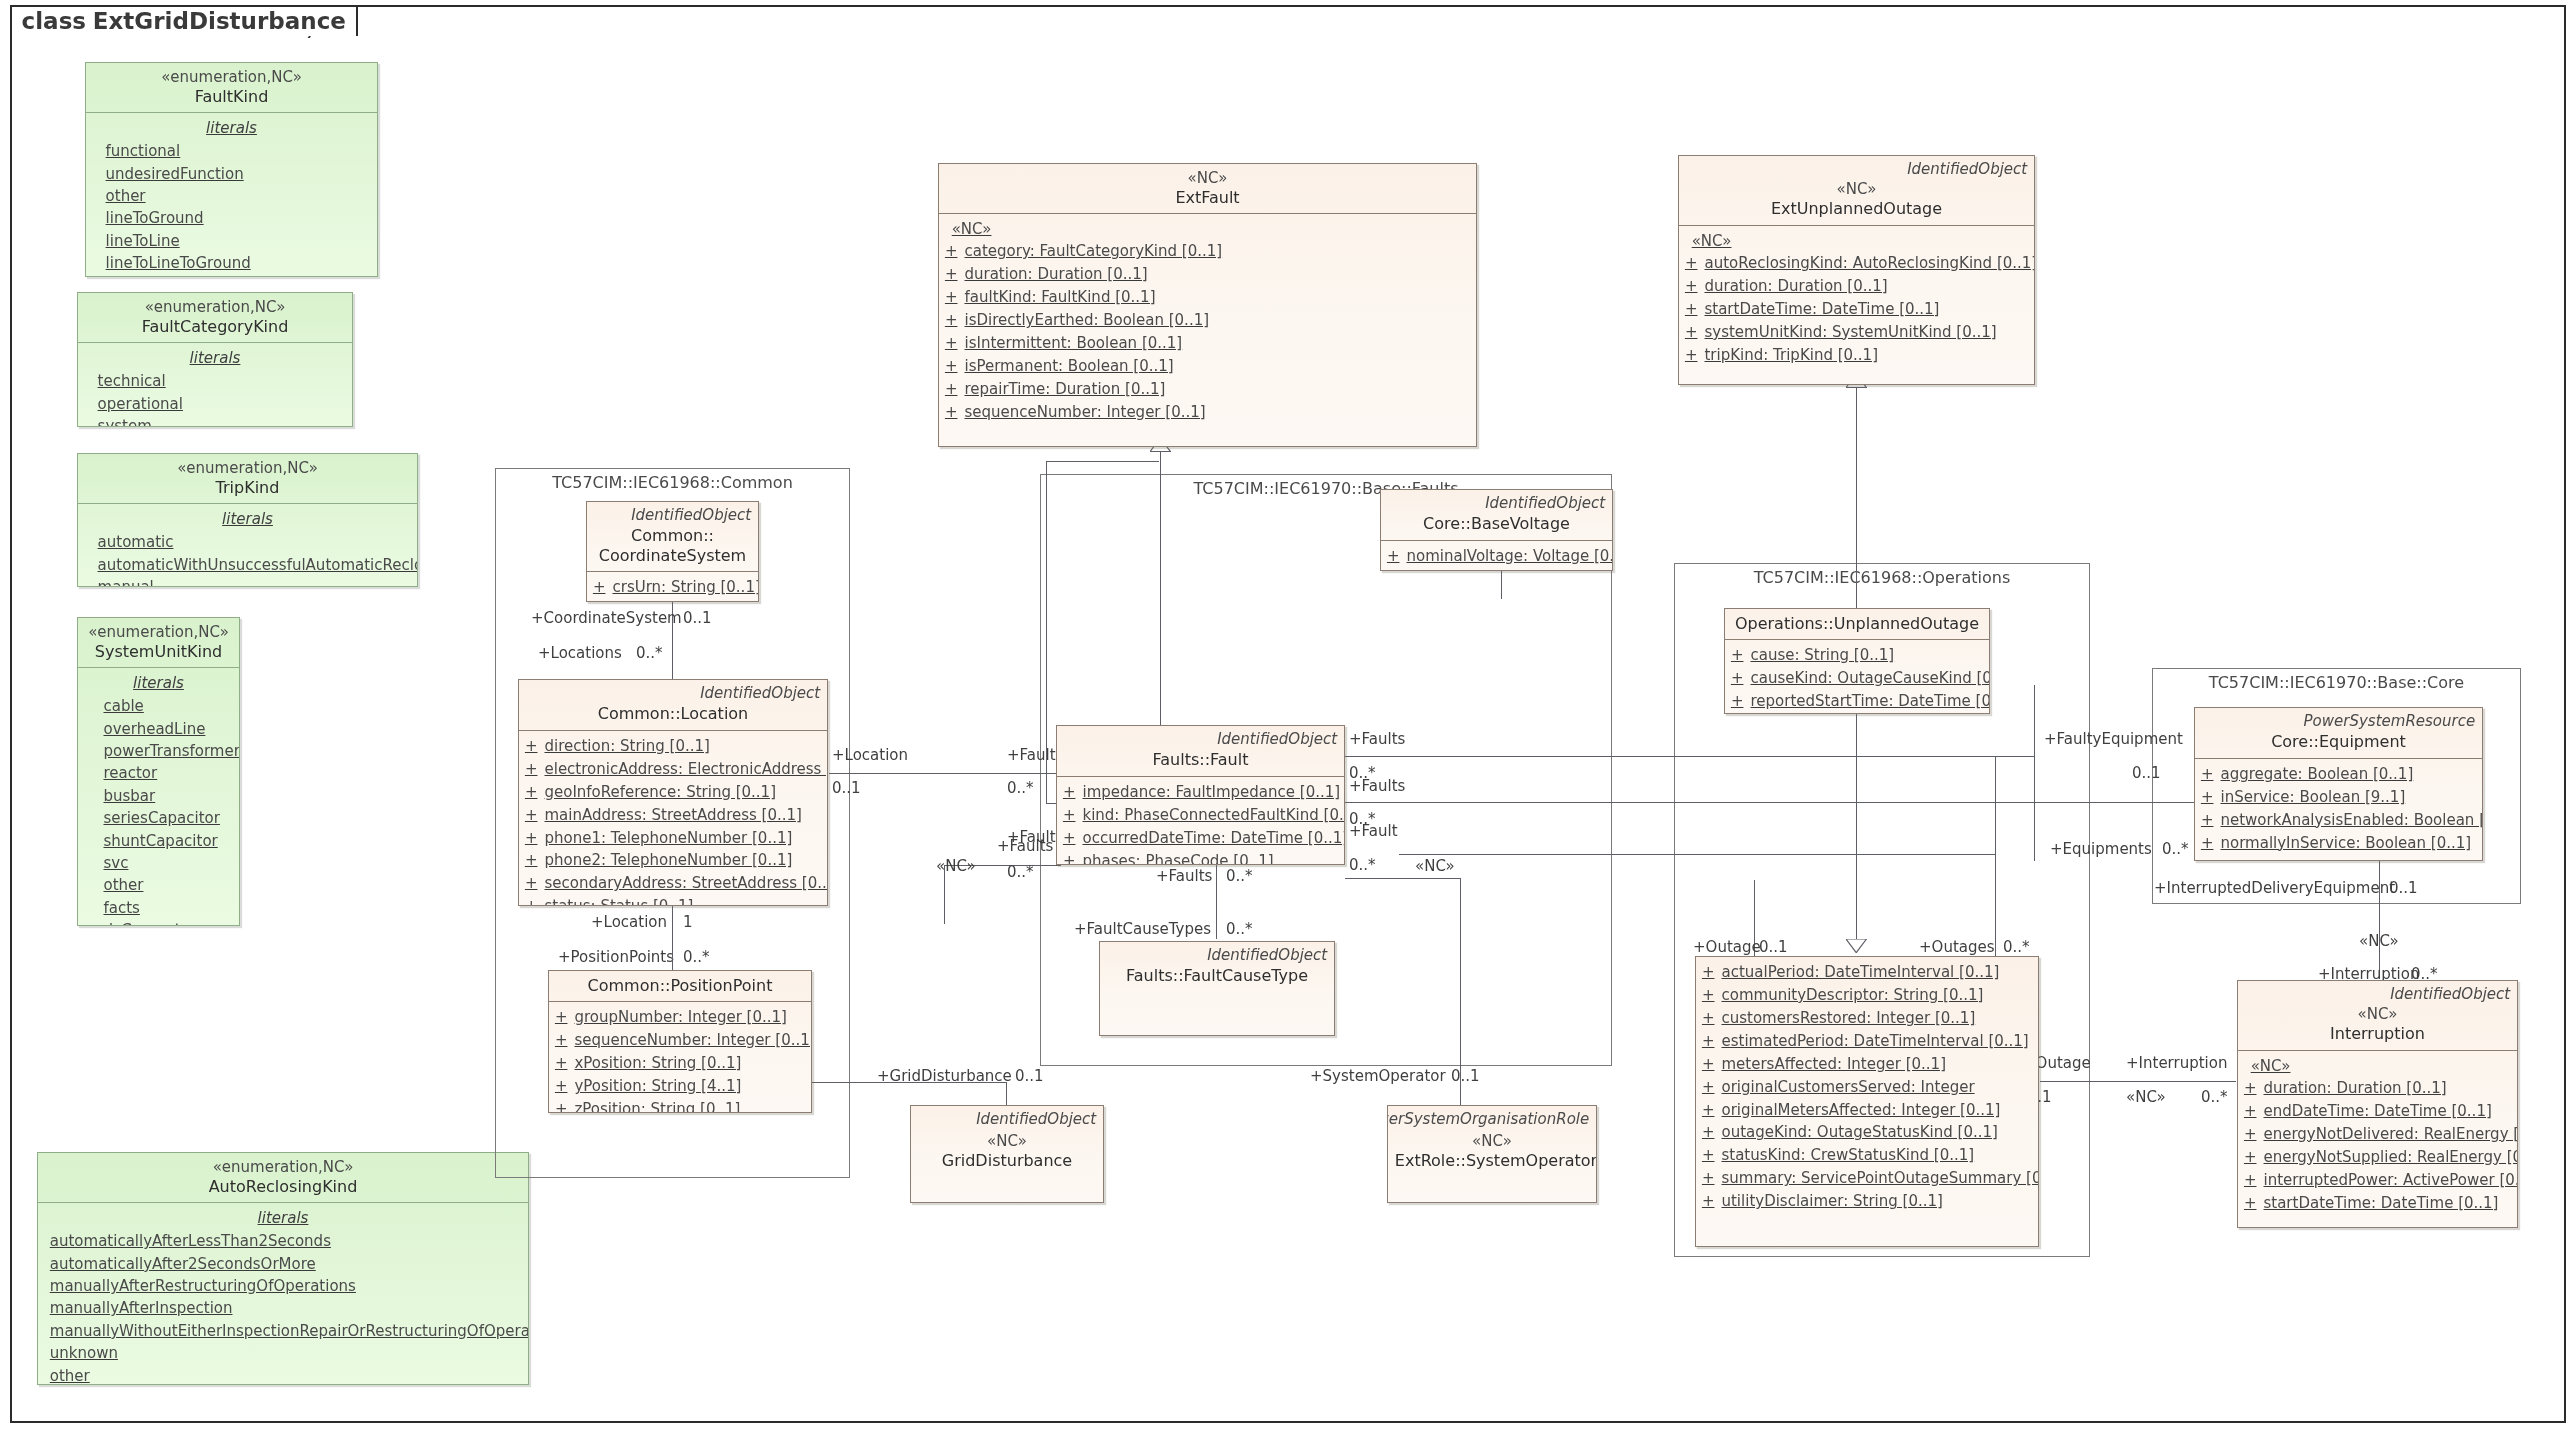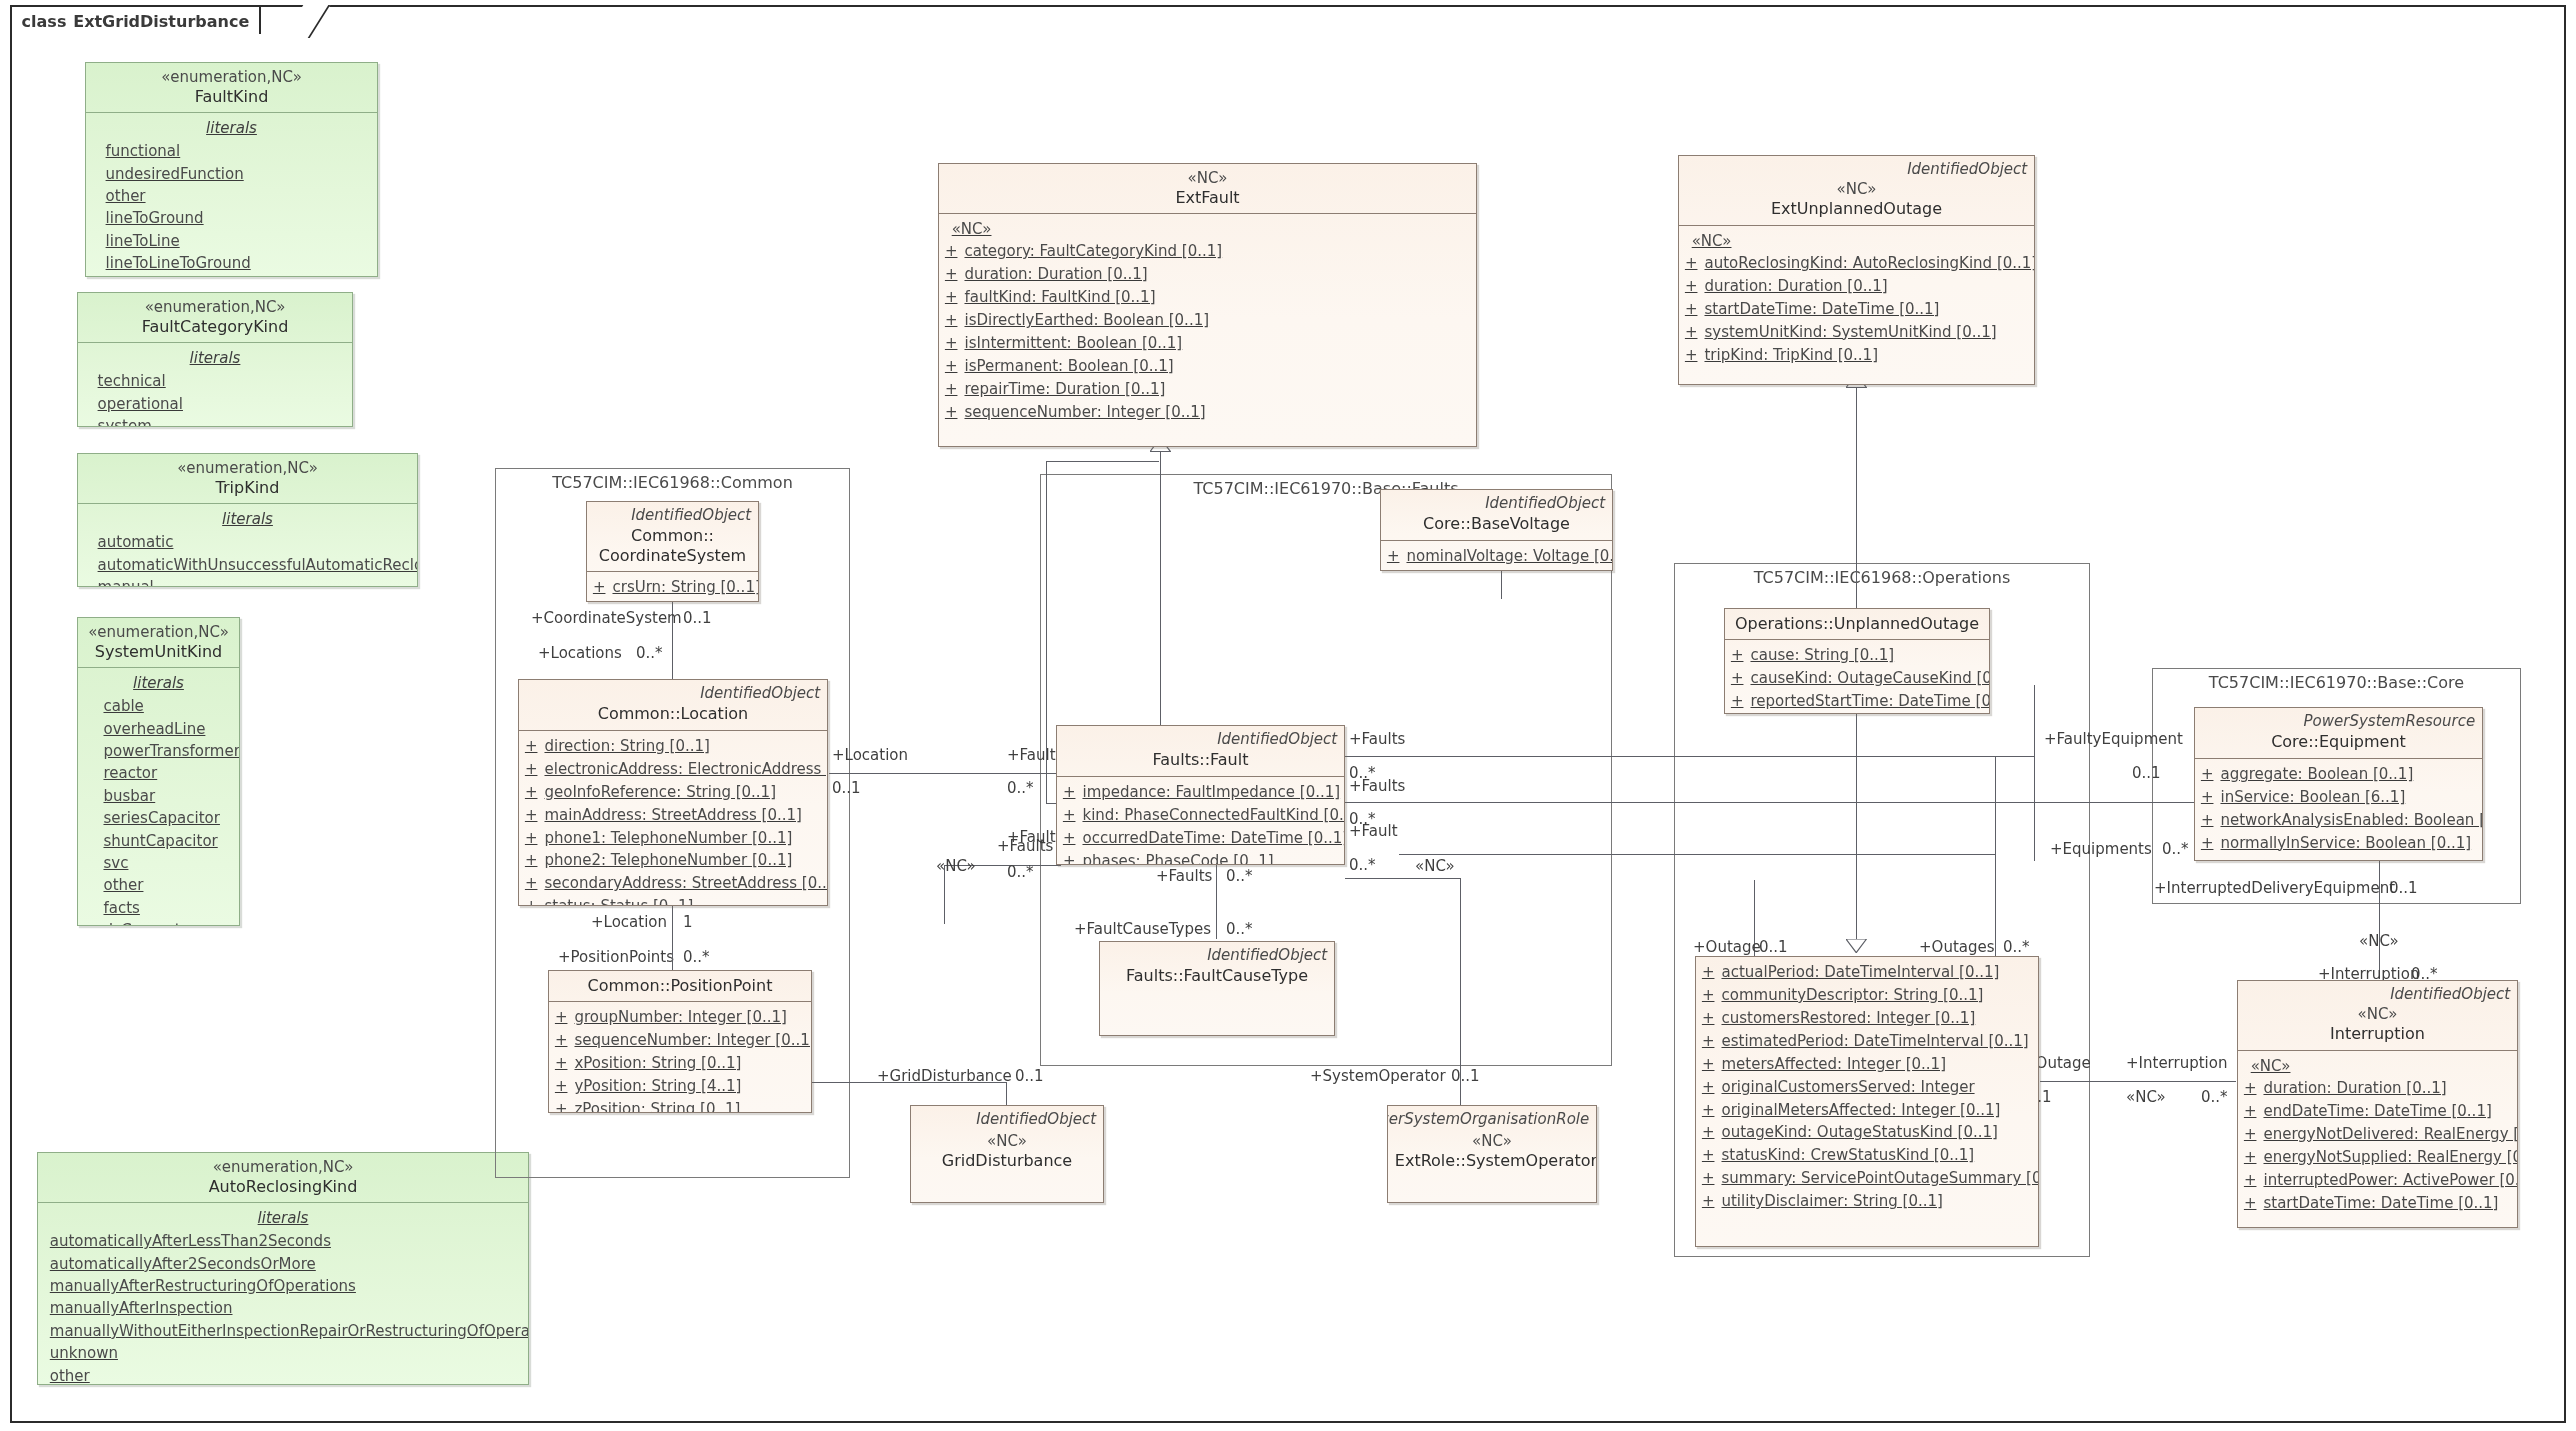--- a/index.html
+++ b/index.html
@@ -24,21 +24,21 @@
     background:#fff;
   }
   .frame-tab {
     position:absolute; left:9.8px; top:4.9px;
     height:31px;
     border:2px solid #2b2b2b;
     border-bottom:none;
     background:#fff;
     display:flex; align-items:center;
     padding:0 9.8px 0 9.8px;
-    font-size:16px;
+    font-size:23px;
     z-index:4;
   }
   .frame-tab .ft-kw { font-weight:bold; margin-right:6.8px; }
   .frame-tab .ft-nm { font-weight:bold; }
   .frame-tab-notch {
     position:absolute; top:4.9px; height:33px; width:27px;
     border-right:2px solid #2b2b2b;
     background:#fff;
     transform: skewX(-32deg);
     z-index:3;
@@ -624,21 +624,21 @@
       <div class="parent-type">PowerSystemResource</div>
       <div class="cls-name" style="margin-top:19.6px;"><span>Core::</span><span>Equipment</span></div>
     </div>
     <div class="cls-body">
       <div class="attr">
           <span class="vis">+</span>
           <span>aggregate: Boolean [0..1]</span>
         </div>
       <div class="attr">
           <span class="vis">+</span>
-          <span>inService: Boolean [6..1]</span>
+          <span>inService: Boolean [9..1]</span>
         </div>
       <div class="attr">
           <span class="vis">+</span>
           <span>networkAnalysisEnabled: Boolean [0..1]</span>
         </div>
       <div class="attr">
           <span class="vis">+</span>
           <span>normallyInService: Boolean [0..1]</span>
         </div>
     </div>

